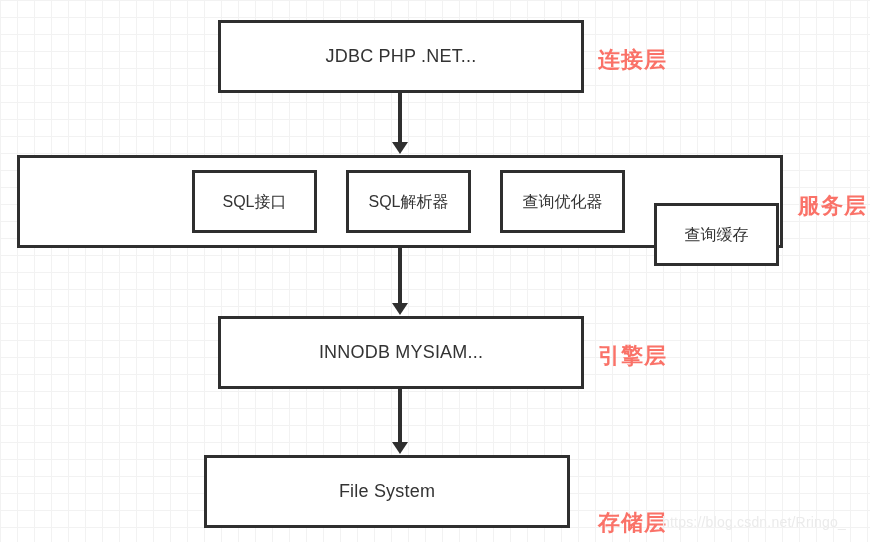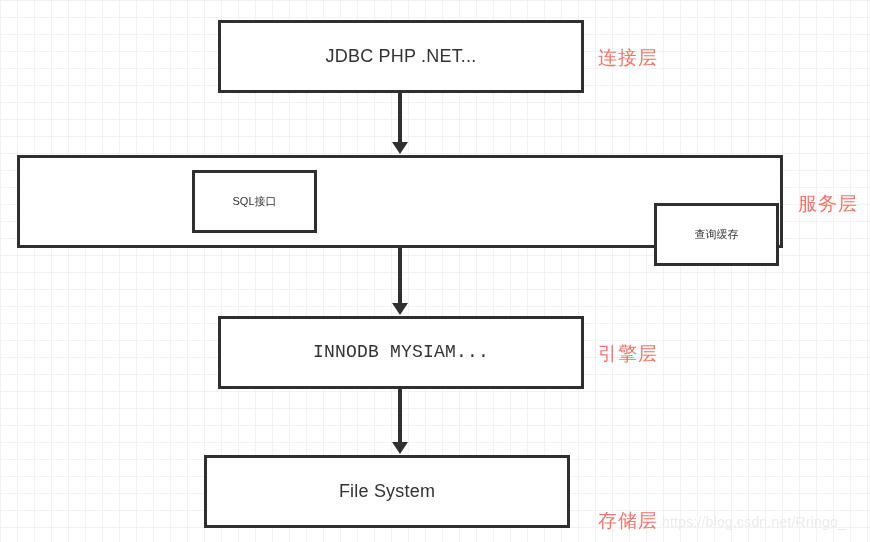--- a/index.html
+++ b/index.html
@@ -79,38 +79,37 @@
     position: absolute;
     top: 12px;
     height: 63px;
     box-sizing: border-box;
     background: #ffffff;
     border: 3px solid #2f2f2f;
     display: flex;
     align-items: center;
     justify-content: center;
     text-align: center;
-    font-size: 11px;
+    font-size: 16px;
     color: #333333;
     line-height: 1.35;
     white-space: pre-line;
   }
   #svc-0 { left: 12px;  width: 125px; font-size: 14px; }
   #svc-1 { left: 172px; width: 125px; }
   #svc-2 { left: 326px; width: 125px; }
   #svc-3 { left: 480px; width: 125px; }
   #svc-4 { left: 634px; width: 125px; margin-top: 33px; }
 
   
   #node-engine {
     left: 218px;
     top: 316px;
     width: 366px;
     height: 73px;
-    font-family: Liberation Mono, monospace;
   }
 
   
   #node-storage {
     left: 204px;
     top: 455px;
     width: 366px;
     height: 73px;
   }
 
@@ -134,22 +133,22 @@
     border-top: 12px solid #2f2f2f;
   }
   #arrow-1 { top: 93px;  height: 50px; }
   #arrow-2 { top: 248px; height: 56px; }
   #arrow-3 { top: 389px; height: 54px; }
 
   
   .layer-label {
     position: absolute;
     color: #fa7268;
-    font-weight: normal;
-    font-size: 19px;
+    font-weight: bold;
+    font-size: 22px;
     letter-spacing: 1px;
     white-space: nowrap;
   }
   #label-connection { left: 598px; top: 45px; }
   #label-service    { left: 798px; top: 191px; }
   #label-engine     { left: 598px; top: 341px; text-align: right; }
   #label-storage    { left: 598px; top: 480px; margin-top: 28px; }
 
   
   #watermark {
@@ -169,20 +168,22 @@
 
   <div class="node big-node" id="node-connectors">JDBC PHP .NET...</div>
 
   <div class="layer-label" id="label-connection">连接层</div>
 
   <div class="arrow" id="arrow-1"></div>
 
   <div id="service-container">
     <div class="inner-row">
       <div class="svc-box" id="svc-1">SQL接口</div>
+      <div class="svc-box" id="svc-2">SQL解析器</div>
+      <div class="svc-box" id="svc-3">查询优化器</div>
       <div class="svc-box" id="svc-4">查询缓存</div>
     </div>
   </div>
 
   <div class="layer-label" id="label-service">服务层</div>
 
   <div class="arrow" id="arrow-2"></div>
 
   <div class="node big-node" id="node-engine">INNODB MYSIAM...</div>
 

